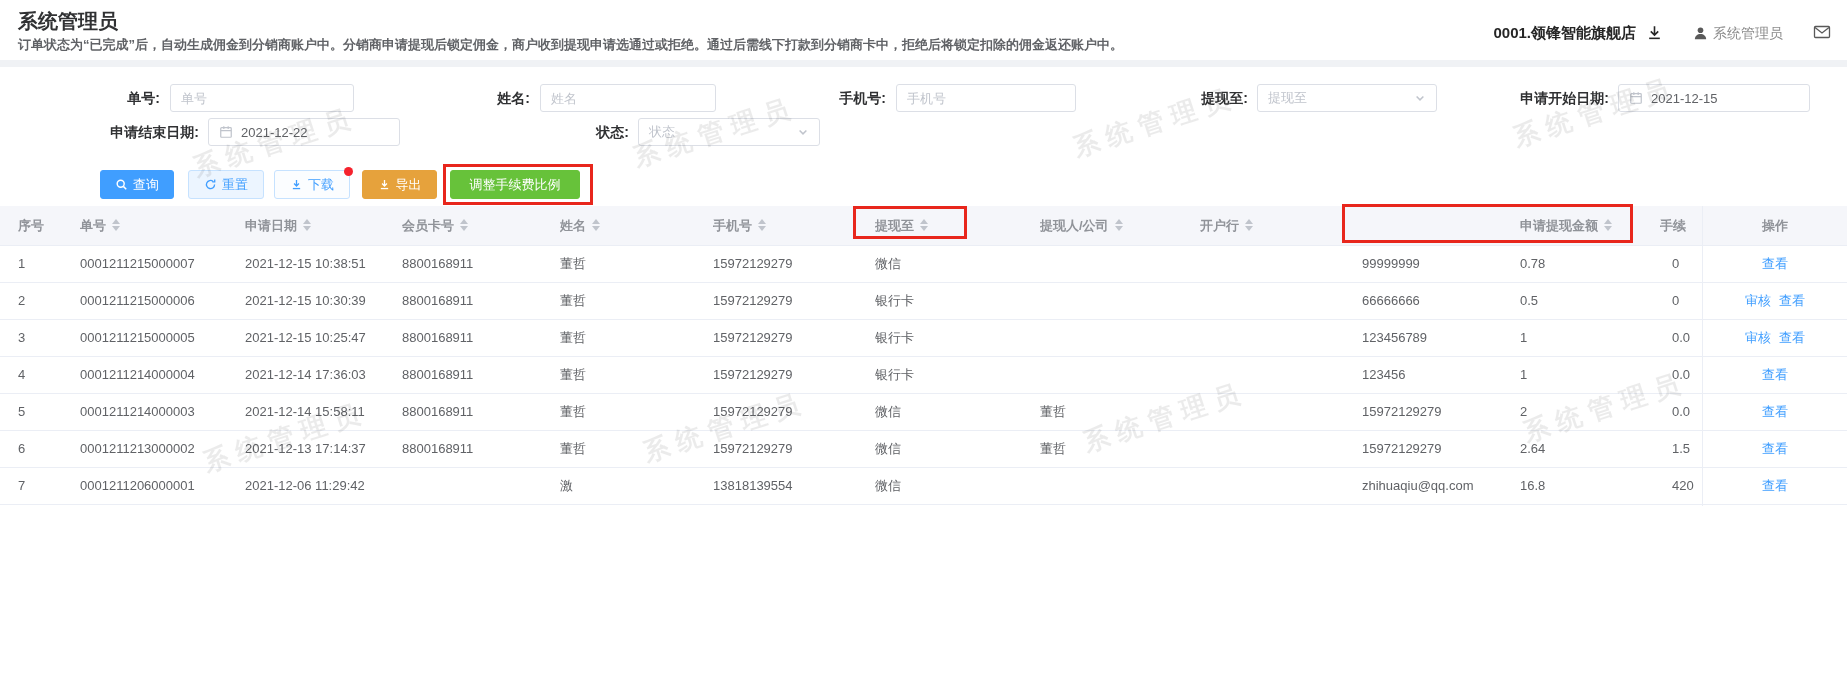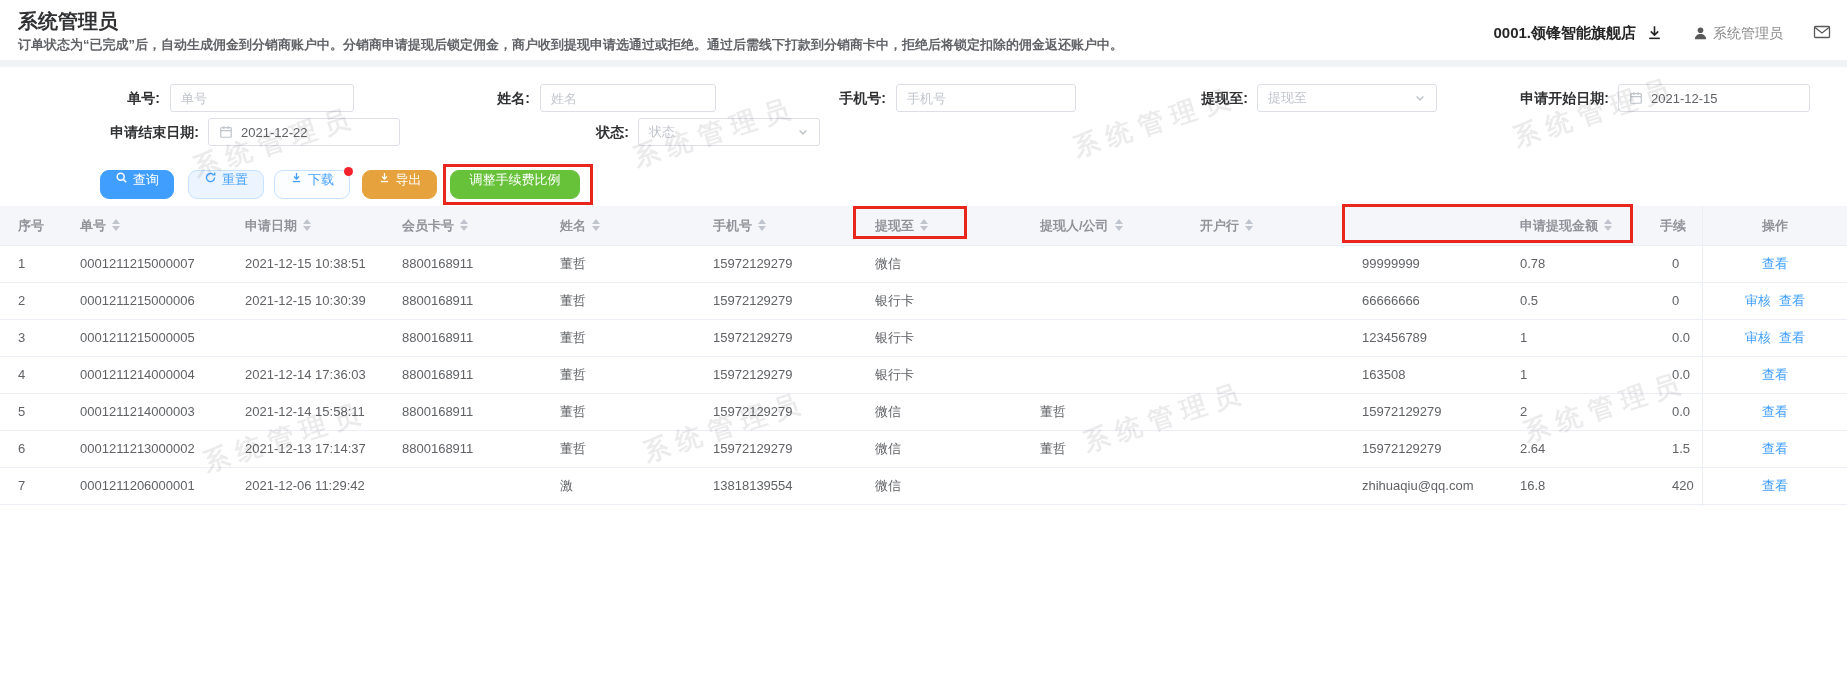--- a/index.html
+++ b/index.html
@@ -18,22 +18,22 @@
   .lbl{font-weight:bold;color:#303133;font-size:14px;line-height:28px;text-align:right;white-space:nowrap}
   .inp{height:28px;border:1px solid #dcdfe6;border-radius:3px;background:#fff;padding:0 10px;
        font-size:13px;color:#606266;outline:none;width:100%;font-family:inherit}
   .inp::placeholder{color:#c0c4cc}
   .datewrap{height:28px;border:1px solid #dcdfe6;border-radius:3px;background:#fff;display:flex;align-items:center}
   .datewrap input{border:none;outline:none;flex:1;height:26px;font-size:13px;color:#606266;background:transparent;padding:0;font-family:inherit}
   .dicon{margin:0 8px 0 10px;display:flex}
   .sel{height:28px;border:1px solid #dcdfe6;border-radius:3px;background:#fff;display:flex;align-items:center;padding:0 10px;cursor:pointer}
   .sel .ph{color:#c0c4cc;flex:1}
   
-  .btn{position:absolute;top:170px;height:29px;border-radius:9px;font-size:13px;display:flex;
-       align-items:flex-start;justify-content:center;cursor:pointer;border:1px solid transparent;gap:5px;font-family:inherit}
+  .btn{position:absolute;top:170px;height:29px;border-radius:3px;font-size:13px;display:flex;
+       align-items:center;justify-content:center;cursor:pointer;border:1px solid transparent;gap:5px;font-family:inherit}
   .btn-primary{background:#409eff;border-color:#409eff;color:#fff}
   .btn-plain{background:#ecf5ff;border-color:#c6e2ff;color:#409eff}
   .btn-ghost{background:#fbfdff;border-color:#c6e2ff;color:#409eff}
   .btn-warn{background:#e6a23c;border-color:#e6a23c;color:#fff}
   .btn-success{background:#67c23a;border-color:#67c23a;color:#fff}
   .reddot{position:absolute;right:-4px;top:-4px;width:9px;height:9px;border-radius:50%;background:#f5222d}
   
   .thead{left:0;top:206px;width:1847px;height:40px;background:#f5f6fa;border-bottom:1px solid #ebeef5}
   .th{position:absolute;top:0;height:40px;line-height:40px;font-weight:bold;color:#909399;
       white-space:nowrap;overflow:hidden}
@@ -210,37 +210,38 @@
         <div class="td" style="left: 560px; width: 120px;">董哲</div>
         <div class="td" style="left: 713px; width: 150px;">15972129279</div>
         <div class="td" style="left: 875px; width: 140px;">银行卡</div>
         <div class="td" style="left: 1362px; width: 152px;">66666666</div>
         <div class="td" style="left: 1520px; width: 134px;">0.5</div>
         <div class="td" style="left: 1672px; width: 30px;">0</div>
       </div>
       <div class="trow abs" style="top: 320px;">
         <div class="td" style="left: 18px; width: 50px;">3</div>
         <div class="td" style="left: 80px; width: 160px;">0001211215000005</div>
+        <div class="td" style="left: 245px; width: 155px;">2021-12-15 10:25:47</div>
         <div class="td" style="left: 402px; width: 150px;">8800168911</div>
         <div class="td" style="left: 560px; width: 120px;">董哲</div>
         <div class="td" style="left: 713px; width: 150px;">15972129279</div>
         <div class="td" style="left: 875px; width: 140px;">银行卡</div>
         <div class="td" style="left: 1362px; width: 152px;">123456789</div>
         <div class="td" style="left: 1520px; width: 134px;">1</div>
         <div class="td" style="left: 1672px; width: 30px;">0.0</div>
       </div>
       <div class="trow abs" style="top: 357px;">
         <div class="td" style="left: 18px; width: 50px;">4</div>
         <div class="td" style="left: 80px; width: 160px;">0001211214000004</div>
         <div class="td" style="left: 245px; width: 155px;">2021-12-14 17:36:03</div>
         <div class="td" style="left: 402px; width: 150px;">8800168911</div>
         <div class="td" style="left: 560px; width: 120px;">董哲</div>
         <div class="td" style="left: 713px; width: 150px;">15972129279</div>
         <div class="td" style="left: 875px; width: 140px;">银行卡</div>
-        <div class="td" style="left: 1362px; width: 152px;">163508</div>
+        <div class="td" style="left: 1362px; width: 152px;">123456</div>
         <div class="td" style="left: 1520px; width: 134px;">1</div>
         <div class="td" style="left: 1672px; width: 30px;">0.0</div>
       </div>
       <div class="trow abs" style="top: 394px;">
         <div class="td" style="left: 18px; width: 50px;">5</div>
         <div class="td" style="left: 80px; width: 160px;">0001211214000003</div>
         <div class="td" style="left: 245px; width: 155px;">2021-12-14 15:58:11</div>
         <div class="td" style="left: 402px; width: 150px;">8800168911</div>
         <div class="td" style="left: 560px; width: 120px;">董哲</div>
         <div class="td" style="left: 713px; width: 150px;">15972129279</div>

